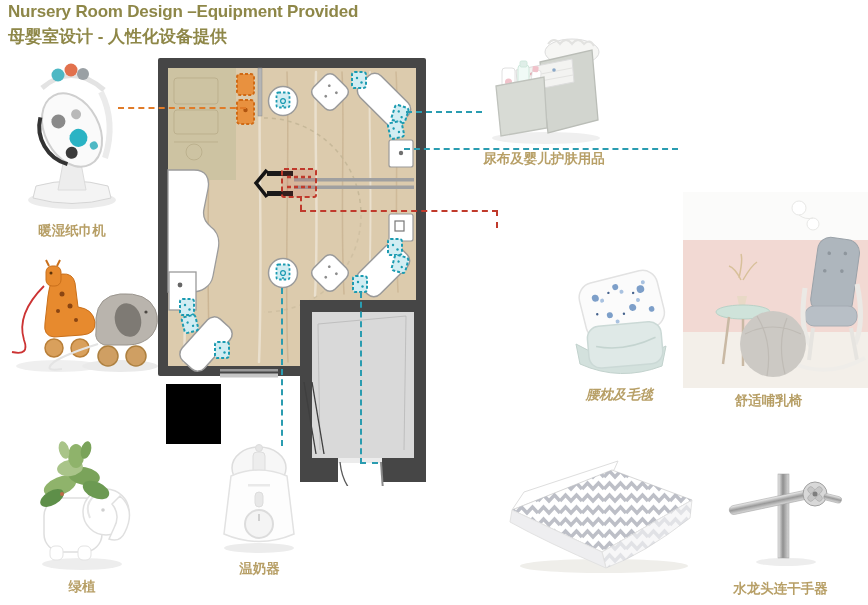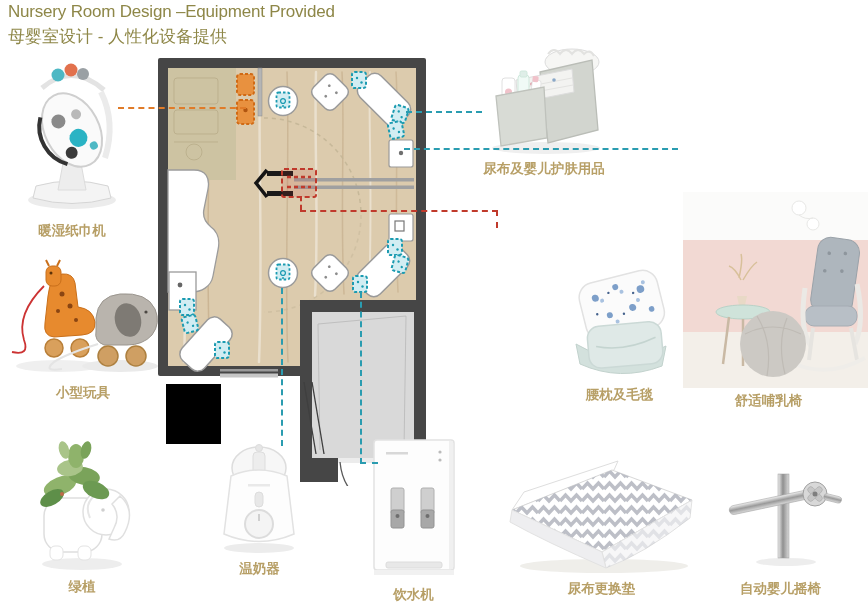--- a/index.html
+++ b/index.html
@@ -1,19 +1,19 @@
 <!DOCTYPE html>
 <html><head>
 <meta charset="utf-8">
 <style>
   html,body{margin:0;padding:0;background:#fff;}
   .canvas{position:relative;width:868px;height:605px;background:#fff;overflow:hidden;
           font-family:"Liberation Sans","DejaVu Sans",sans-serif;}
-  .title-en{position:absolute;left:8px;top:2px;font-size:17px;font-weight:normal;color:#8e8748;letter-spacing:-0.2px;}
-  .title-zh{position:absolute;left:8px;top:25px;font-size:17px;font-weight:normal;color:#8e8748;}
+  .title-en{position:absolute;left:8px;top:2px;font-size:17px;font-weight:bold;color:#8e8748;letter-spacing:-0.2px;}
+  .title-zh{position:absolute;left:8px;top:25px;font-size:17px;font-weight:bold;color:#8e8748;}
   .plan{position:absolute;left:156px;top:56px;z-index:1;}
   .product{position:absolute;text-align:center;z-index:2;}
   .product .label{font-size:13.5px;font-weight:bold;color:#b79f66;margin-top:2px;line-height:1.1;}
   .conn{position:absolute;z-index:4;}
   .c-teal-h{border-top:2.5px dashed #2a9cb0;height:0;}
   .c-teal-v{border-left:2.5px dashed #2a9cb0;width:0;}
   .c-orange-h{border-top:2.5px dashed #e07b28;height:0;}
   .c-red-h{border-top:2.5px dashed #c0392b;height:0;}
   .c-red-v{border-left:2.5px dashed #c0392b;width:0;}
 </style>
@@ -205,21 +205,20 @@
       </g>
       <g>
         <path d="M92,62 q2,-22 24,-24 q27,-2 35,15 q6,14 -3,26 q-9,10 -25,10 l-23,0 q-10,-4 -8,-14 z" fill="#b9b4ad" stroke="#9b968f"></path>
         <ellipse cx="124" cy="64" rx="13" ry="17" fill="#7e7a74" transform="rotate(-14 124 64)"></ellipse>
         <circle cx="142" cy="56" r="1.6" fill="#4c4843"></circle>
         <circle cx="104" cy="100" r="10" fill="#cf9f63" stroke="#ad8040" stroke-width="1.5"></circle>
         <circle cx="132" cy="100" r="10" fill="#cf9f63" stroke="#ad8040" stroke-width="1.5"></circle>
         <path d="M94,88 Q62,98 50,106 Q38,116 58,113" fill="none" stroke="#e4e4e4" stroke-width="2.2"></path>
       </g>
     </svg>
-    <div class="label">小型玩具</div>
   </div>
 
   <div class="product" style="left:18px;top:436px;width:128px;font-family:Liberation Serif, serif;">
     <svg width="128" height="138" viewBox="0 0 128 138">
       <ellipse cx="64" cy="128" rx="40" ry="6" fill="#ededed"></ellipse>
       <g>
         <rect x="26" y="62" width="58" height="54" rx="18" fill="#fff" stroke="#dedede" stroke-width="1.5"></rect>
         <circle cx="88" cy="76" r="23" fill="#fff" stroke="#e0e0e0" stroke-width="1.5"></circle>
         <path d="M102,60 q16,14 5,36 q-5,11 -16,7 l5,-11 q7,-13 -2,-24 z" fill="#fff" stroke="#e0e0e0" stroke-width="1.5"></path>
         <path d="M76,60 q-10,9 -4,22" fill="none" stroke="#e6e6e6" stroke-width="2"></path>
@@ -250,42 +249,22 @@
       <circle cx="47" cy="24" r="3.5" fill="#e6e6e6" stroke="#ddd"></circle>
       <path d="M19,52 q28,-12 56,0 l7,58 q-35,15 -70,0 z" fill="#fdfdfd" stroke="#e2e2e2" stroke-width="1.5"></path>
       <rect x="36" y="60" width="22" height="2.5" fill="#e9e9e9"></rect>
       <rect x="43" y="68" width="8" height="15" rx="4" fill="#e8e8e8" stroke="#ddd"></rect>
       <circle cx="47" cy="100" r="14" fill="#f4f4f4" stroke="#dcdcdc" stroke-width="2"></circle>
       <line x1="47" y1="90" x2="47" y2="97" stroke="#cfcfcf" stroke-width="2"></line>
     </svg>
     <div class="label">温奶器</div>
   </div>
 
-  <div class="product" style="left:366px;top:436px;width:95px;">
-    <svg width="95" height="146" viewBox="0 0 95 146">
-      <rect x="8" y="4" width="80" height="130" rx="3" fill="#fdfdfd" stroke="#e2e2e2" stroke-width="1.5"></rect>
-      <rect x="83" y="5" width="4" height="128" fill="#f0f0f0"></rect>
-      <rect x="20" y="16" width="22" height="2.5" fill="#d8d8d8"></rect>
-      <circle cx="74" cy="16" r="1.6" fill="#bbb"></circle>
-        <circle cx="74" cy="24" r="1.6" fill="#bbb"></circle>
-      <g>
-        <rect x="25" y="52" width="13" height="26" rx="2" fill="#cfcfcf" stroke="#b0b0b0"></rect>
-        <rect x="25" y="74" width="13" height="18" rx="2" fill="#a8a8a8" stroke="#939393"></rect>
-        <circle cx="31.5" cy="80" r="2" fill="#6e6e6e"></circle>
-        <rect x="55" y="52" width="13" height="26" rx="2" fill="#cfcfcf" stroke="#b0b0b0"></rect>
-        <rect x="55" y="74" width="13" height="18" rx="2" fill="#a8a8a8" stroke="#939393"></rect>
-        <circle cx="61.5" cy="80" r="2" fill="#6e6e6e"></circle>
-      </g>
-      <rect x="20" y="126" width="56" height="6" rx="2" fill="#e8e8e8" stroke="#dcdcdc"></rect>
-      <rect x="8" y="134" width="80" height="5" fill="#f1f1f1"></rect>
-    </svg>
-    <div class="label">饮水机</div>
-  </div>
-
-  <div class="product" style="left:474px;top:40px;width:140px;">
+
+  <div class="product" style="left:474px;top:30px;width:140px;">
     <svg width="140" height="116" viewBox="0 0 140 116">
       <ellipse cx="72" cy="108" rx="54" ry="6" fill="#efefef"></ellipse>
       <ellipse cx="98" cy="22" rx="27" ry="13" fill="#f6f6f4" stroke="#ddd"></ellipse>
       <path d="M74,14 q6,-8 12,0 q6,-8 12,0 q6,-8 12,0 q6,-6 10,2" fill="none" stroke="#e2e2e0" stroke-width="2"></path>
       <path d="M66,32 L118,20 L124,90 L74,103 Z" fill="#d2d5cf" stroke="#babdb7" stroke-width="1.3"></path>
       <path d="M42,40 L98,29 L100,52 L44,63 Z" fill="#f3f3f1" stroke="#ddd"></path>
       <path d="M46,48 L98,38 M45,55 L99,45" stroke="#e3e3e1" fill="none"></path>
       <circle cx="58" cy="44" r="1.8" fill="#d98a96"></circle>
         <circle cx="80" cy="40" r="1.8" fill="#8aa8c8"></circle>
       <g>
@@ -296,21 +275,21 @@
         <rect x="57" y="40" width="9" height="27" rx="3" fill="#fff" stroke="#e4e4e4" transform="rotate(6 61 53)"></rect>
         <rect x="58.5" y="36" width="6" height="6" rx="1.5" fill="#f0c2ca" transform="rotate(6 61 39)"></rect>
       </g>
       <path d="M22,56 L70,47 L73,98 L27,106 Z" fill="#d8dbd5" stroke="#bfc2bc" stroke-width="1.3"></path>
     </svg>
     <div class="label">尿布及婴儿护肤用品</div>
   </div>
 
 
 
-  <div class="product" style="left:562px;top:252px;width:115px;">
+  <div class="product" style="left:562px;top:252px;width:115px;font-style:italic;">
     <svg width="115" height="130" viewBox="0 0 115 130">
       <path d="M14,92 Q58,118 104,94 L100,114 Q58,130 18,112 Z" fill="#d3e1dd" stroke="#c2d2cd"></path>
       <g transform="rotate(-14 60 54)">
         <rect x="20" y="24" width="80" height="58" rx="15" fill="#fbfbfb" stroke="#e2e2e2" stroke-width="1.5"></rect>
         <g fill="#7d9fc9">
           <circle cx="36" cy="40" r="3.5"></circle>
             <circle cx="58" cy="34" r="3"></circle>
             <circle cx="82" cy="42" r="3.8"></circle>
           <circle cx="46" cy="60" r="3"></circle>
             <circle cx="70" cy="58" r="3.5"></circle>
@@ -386,21 +365,20 @@
         </pattern>
       </defs>
       <ellipse cx="110" cy="110" rx="84" ry="7" fill="#efeeea"></ellipse>
       <path d="M18,54 L30,36 L124,5 L120,14 Z" fill="#fff" stroke="#dedede"></path>
       <path d="M18,54 L118,14 L198,44 L108,96 Z" fill="#fff" stroke="#d8d8d8"></path>
       <path d="M18,54 L118,14 L198,44 L108,96 Z" fill="url(#chev)" opacity="0.95"></path>
       <path d="M108,96 L198,44 L196,62 Q150,98 112,112 Z" fill="#f7f7f8" stroke="#e2e2e2"></path>
       <path d="M108,96 L198,44 L196,62 Q150,98 112,112 Z" fill="url(#chev)" opacity="0.35"></path>
       <path d="M18,54 L108,96 L112,112 Q52,86 16,66 Z" fill="#eeeef0" stroke="#e2e2e2"></path>
     </svg>
-    <div class="label">尿布更换垫</div>
   </div>
 
   <div class="product" style="left:718px;top:454px;width:125px;">
     <svg width="125" height="122" viewBox="0 0 125 122">
       <defs>
         <linearGradient id="metalV" x1="0" y1="0" x2="1" y2="0">
           <stop offset="0" stop-color="#efefef"></stop>
             <stop offset="0.45" stop-color="#8f8f8f"></stop>
             <stop offset="1" stop-color="#d9d9d9"></stop>
         </linearGradient>
@@ -420,16 +398,16 @@
           <rect x="88" y="37" width="18" height="6" rx="3" fill="#c6c6c6" stroke="#9f9f9f" stroke-width="0.5"></rect>
         </g>
       <g transform="rotate(-45 97 40)">
           <rect x="88" y="37" width="18" height="6" rx="3" fill="#c6c6c6" stroke="#9f9f9f" stroke-width="0.5"></rect>
         </g>
       <circle cx="97" cy="40" r="2.5" fill="#7e7e7e"></circle>
       <g transform="rotate(14 106 42)">
           <rect x="106" y="39" width="18" height="6.5" rx="3" fill="url(#metalH)" stroke="#9a9a9a" stroke-width="0.5"></rect>
         </g>
     </svg>
-    <div class="label">自动婴儿摇椅</div>
+    <div class="label">水龙头连干手器</div>
   </div>
 
 </div>
 
 </body></html>

